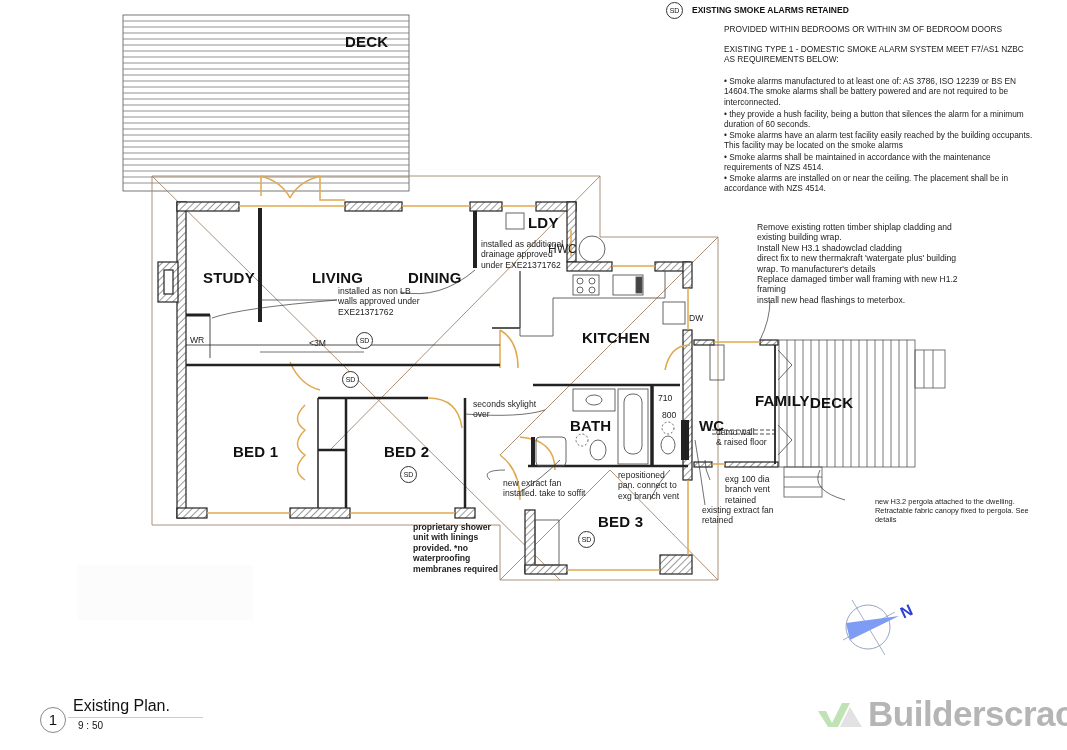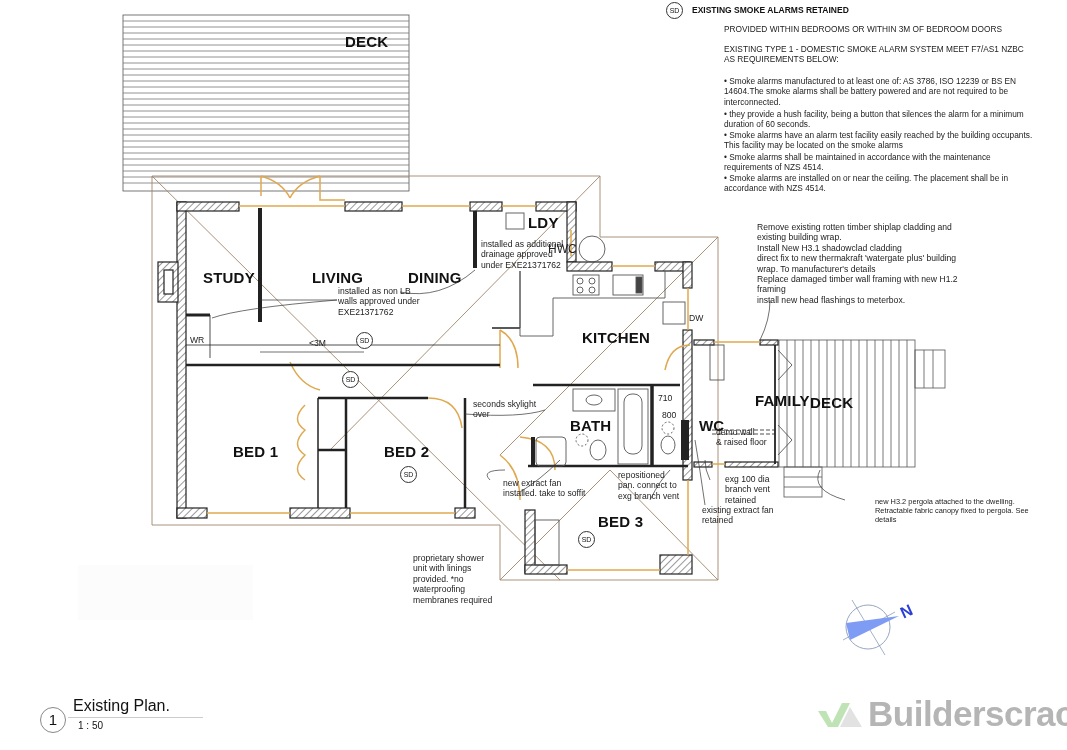--- a/index.html
+++ b/index.html
@@ -263,21 +263,21 @@
 <div class="note" style="left:338px;top:286px;">installed as non LB
 walls approved under
 EXE21371762</div>
 <div class="note" style="left:481px;top:239px;">installed as additional
 drainage approved
 under EXE21371762</div>
 <div class="note" style="left:473px;top:399px;">seconds skylight
 over</div>
 <div class="note" style="left:503px;top:478px;">new extract fan
 installed. take to soffit</div>
-<div class="note" style="left:413px;top:553px;">proprietary shower
+<div class="note" style="left:413px;top:522px;font-weight:bold;">proprietary shower
 unit with linings
 provided. *no
 waterproofing
 membranes required</div>
 <div class="note" style="left:618px;top:470px;">repositioned
 pan. connect to
 exg branch vent</div>
 <div class="note" style="left:725px;top:474px;">exg 100 dia
 branch vent
 retained</div>
@@ -304,21 +304,21 @@
 <div class="legend-line" style="top:54px;">AS REQUIREMENTS BELOW:</div>
 <div class="legend-line" style="top:76px;">•        Smoke alarms manufactured to at least one of: AS 3786, ISO 12239 or BS EN 14604.The smoke alarms shall be battery powered and are not required to be interconnected.</div>
 <div class="legend-line" style="top:109px;">•        they provide a hush facility, being a button that silences the alarm for a minimum duration of 60 seconds.</div>
 <div class="legend-line" style="top:130px;">•        Smoke alarms have an alarm test facility easily reached by the building occupants. This facility may be located on the smoke alarms</div>
 <div class="legend-line" style="top:152px;">•        Smoke alarms shall be maintained in accordance with the maintenance requirements of NZS 4514.</div>
 <div class="legend-line" style="top:173px;">•        Smoke alarms are installed on or near the ceiling. The placement shall be in accordance with NZS 4514.</div>
 
 <div class="caption-num">1</div>
 <div class="caption-title">Existing Plan.</div>
 <div class="caption-rule"></div>
-<div class="caption-scale">1 : 50</div>
+<div class="caption-scale">9 : 50</div>
 
 <div class="logo">
   <svg width="44" height="26" viewBox="0 0 44 26">
     <polygon points="0,10 8,10 14,22 24,2 32,2 20,26 10,26" fill="#bfe3b4"></polygon>
     <polygon points="22,26 32,6 44,26" fill="#e2e2e2"></polygon>
   </svg>
   <span class="logo-text">Builderscrack</span>
 </div>
 
 </body></html>

